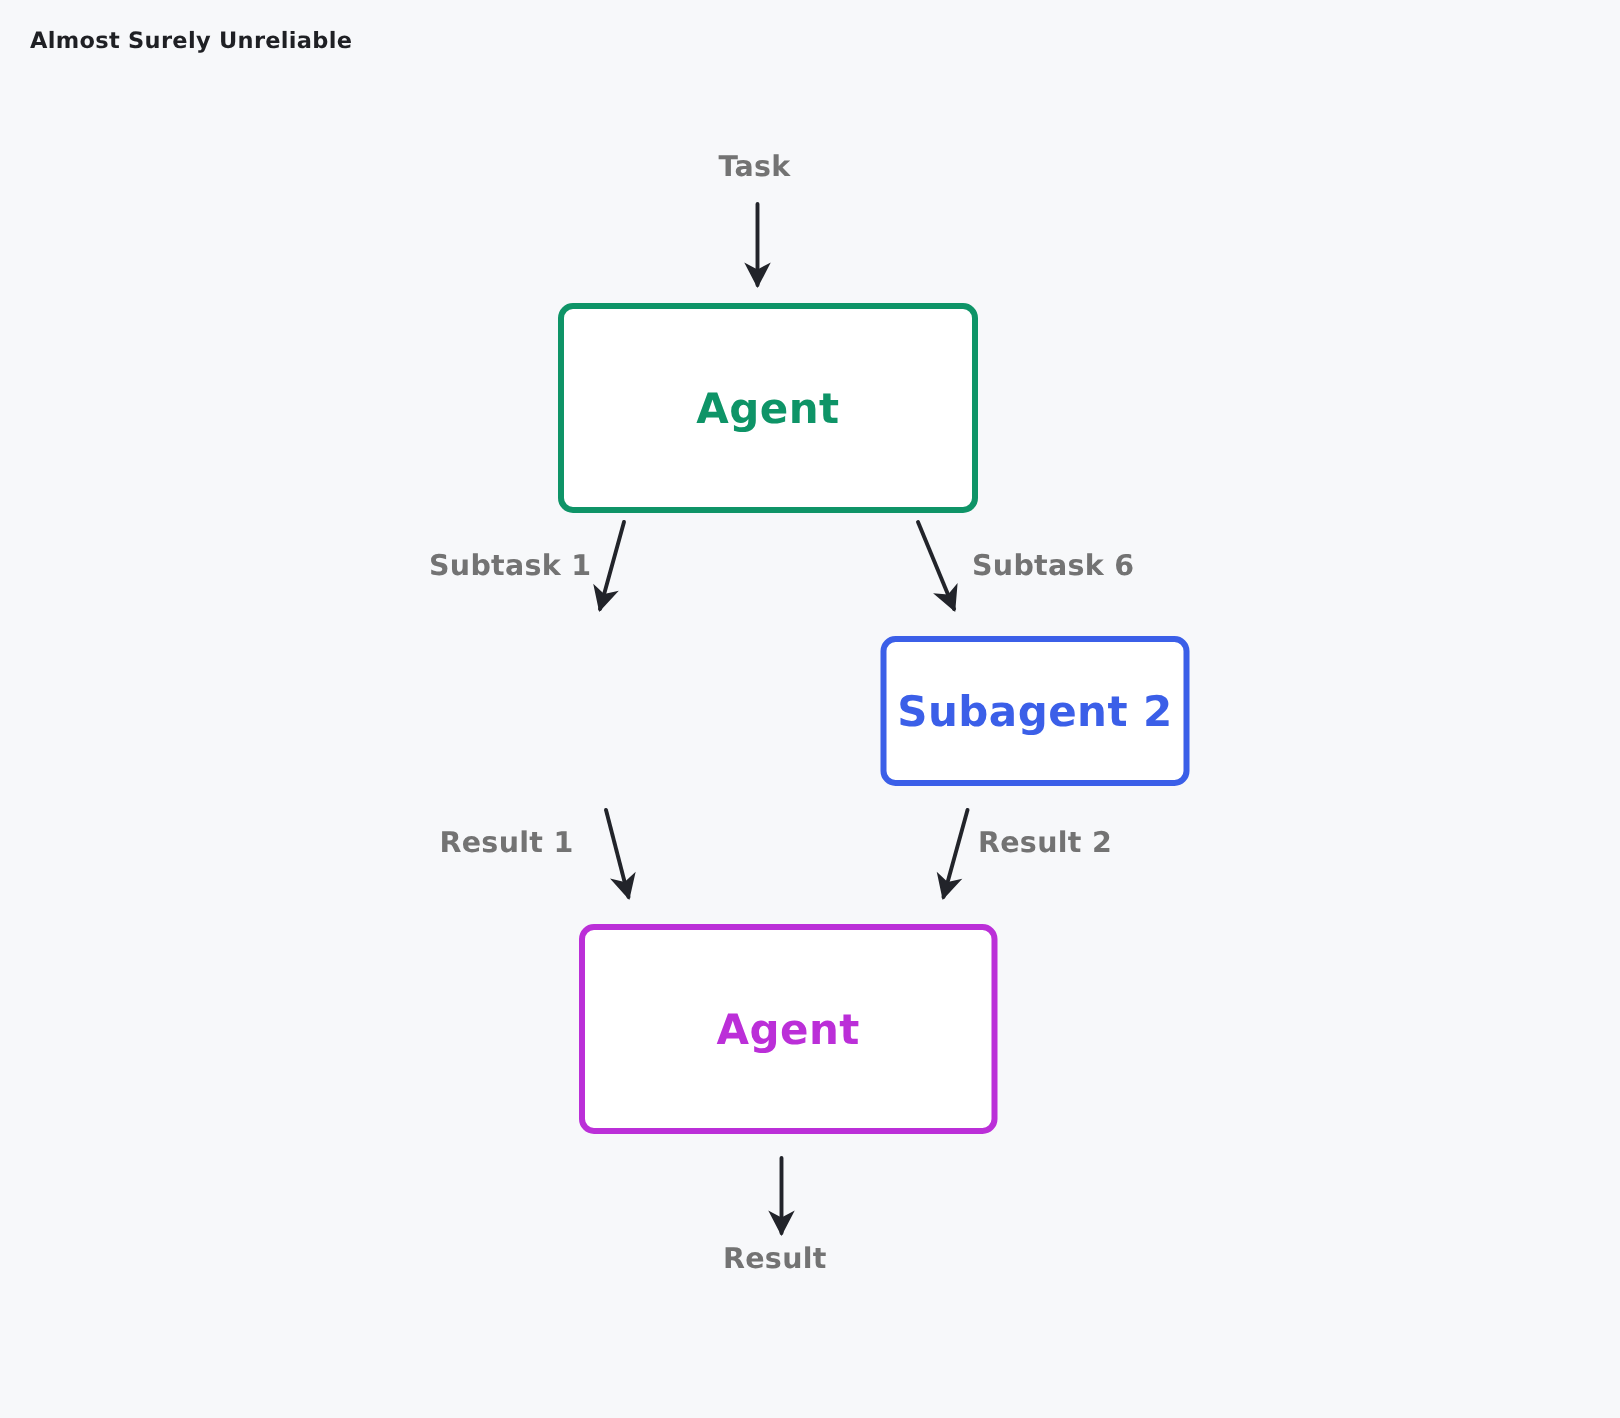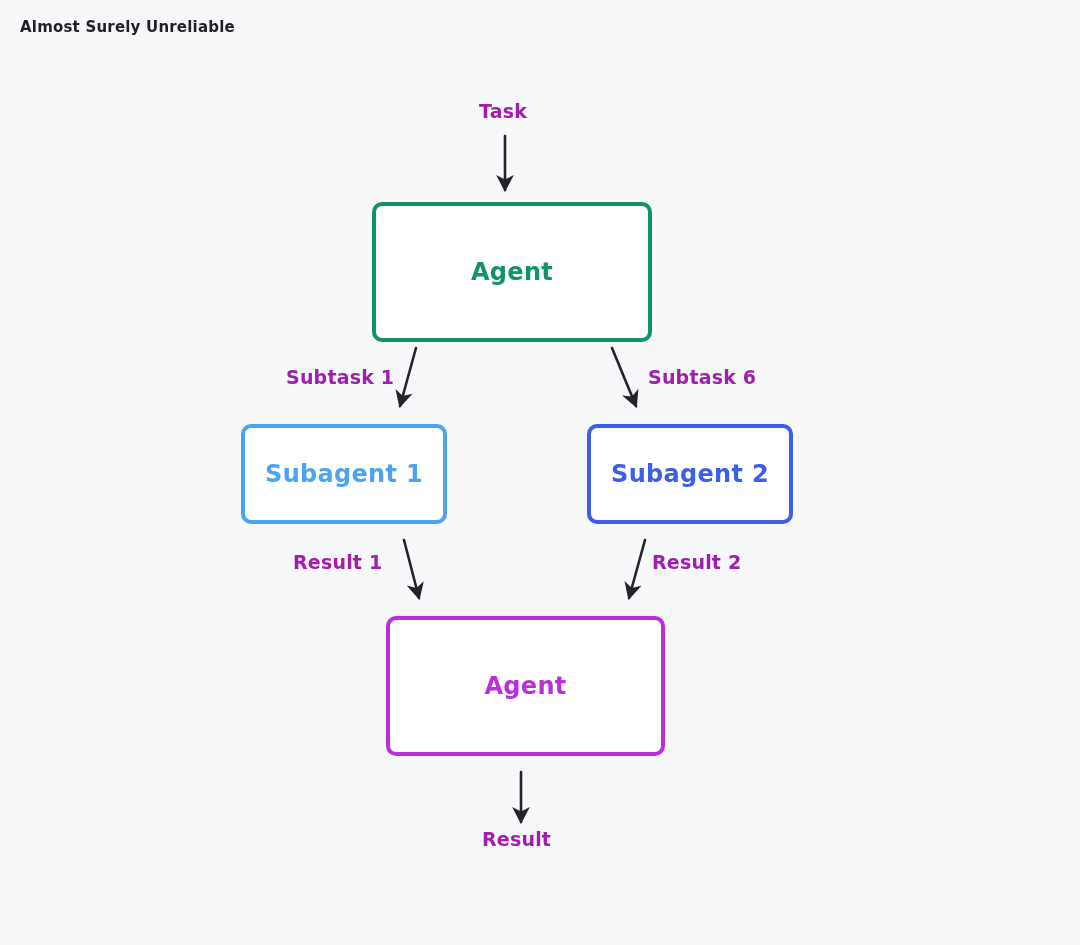--- a/index.html
+++ b/index.html
@@ -55,21 +55,21 @@
     border-width: 4px;
     border-radius: 10px;
     display: flex;
     flex-direction: column;
     align-items: center;
     justify-content: center;
   }
   .node-line {
     font-family: "DejaVu Sans", sans-serif;
     font-weight: 700;
-    font-size: 24px;
+    font-size: 28px;
     letter-spacing: 0.3px;
     white-space: nowrap;
     text-align: left;
   }
   .node-line + .node-line {
     margin-top: 26px;
   }
 
   #node-agent-split {
     left: 372px;
@@ -106,21 +106,21 @@
     border-color: #bb2fd8;
   }
   #node-agent-combine .node-line { color: #bb2fd8; }
 
   
   .edge-label {
     position: absolute;
     font-family: "DejaVu Sans", sans-serif;
     font-weight: 700;
     font-size: 19px;
-    color: #a21caf;
+    color: #737373;
     letter-spacing: 0.2px;
     white-space: nowrap;
   }
   #label-task      { left: 479px; top: 100px; }
   #label-subtask-1 { left: 286px; top: 366px; }
   #label-subtask-2 { left: 648px; top: 366px; }
   #label-result-1  { left: 293px; top: 551px; }
   #label-result-2  { left: 652px; top: 551px; }
   #label-result    { left: 482px; top: 828px; }
 </style>
@@ -155,23 +155,20 @@
   <div id="label-subtask-1" class="edge-label">Subtask 1</div>
   <div id="label-subtask-2" class="edge-label">Subtask 6</div>
   <div id="label-result-1" class="edge-label">Result 1</div>
   <div id="label-result-2" class="edge-label">Result 2</div>
   <div id="label-result" class="edge-label">Result</div>
 
   <div id="node-agent-split" class="node">
     <div class="node-line">Agent</div>
   </div>
 
-  <div id="node-subagent-1" class="node">
-    <div class="node-line">Subagent 1</div>
-  </div>
 
   <div id="node-subagent-2" class="node">
     <div class="node-line">Subagent 2</div>
   </div>
 
   <div id="node-agent-combine" class="node">
     <div class="node-line">Agent</div>
   </div>
 
 </div>

